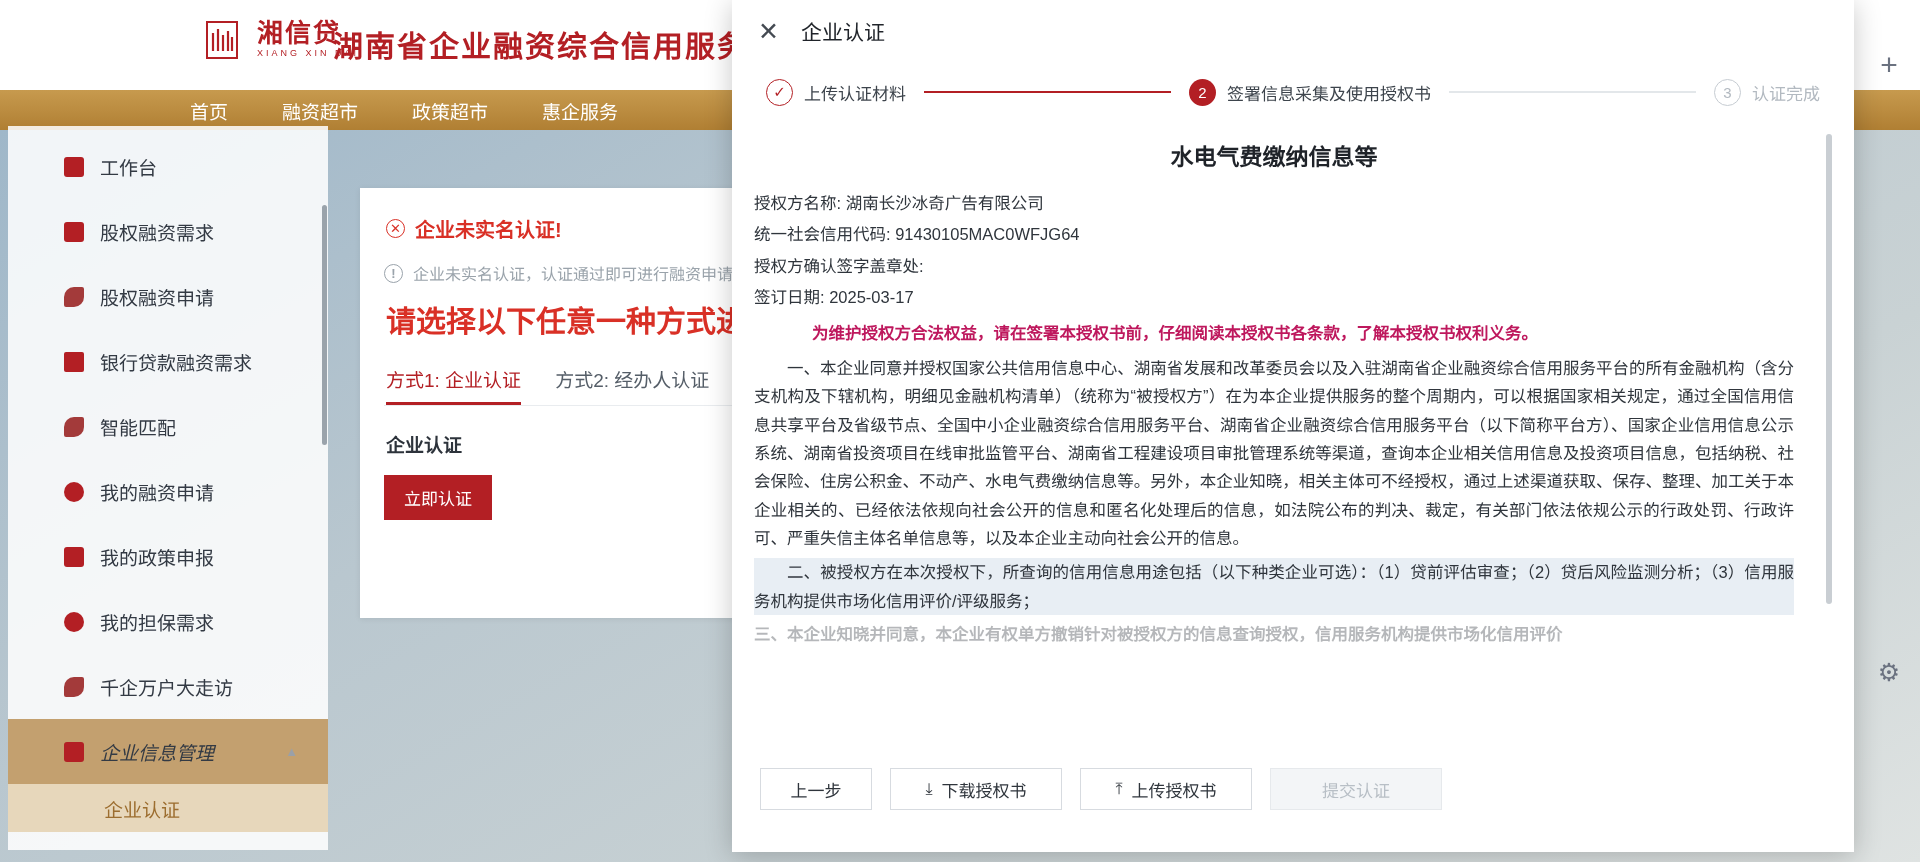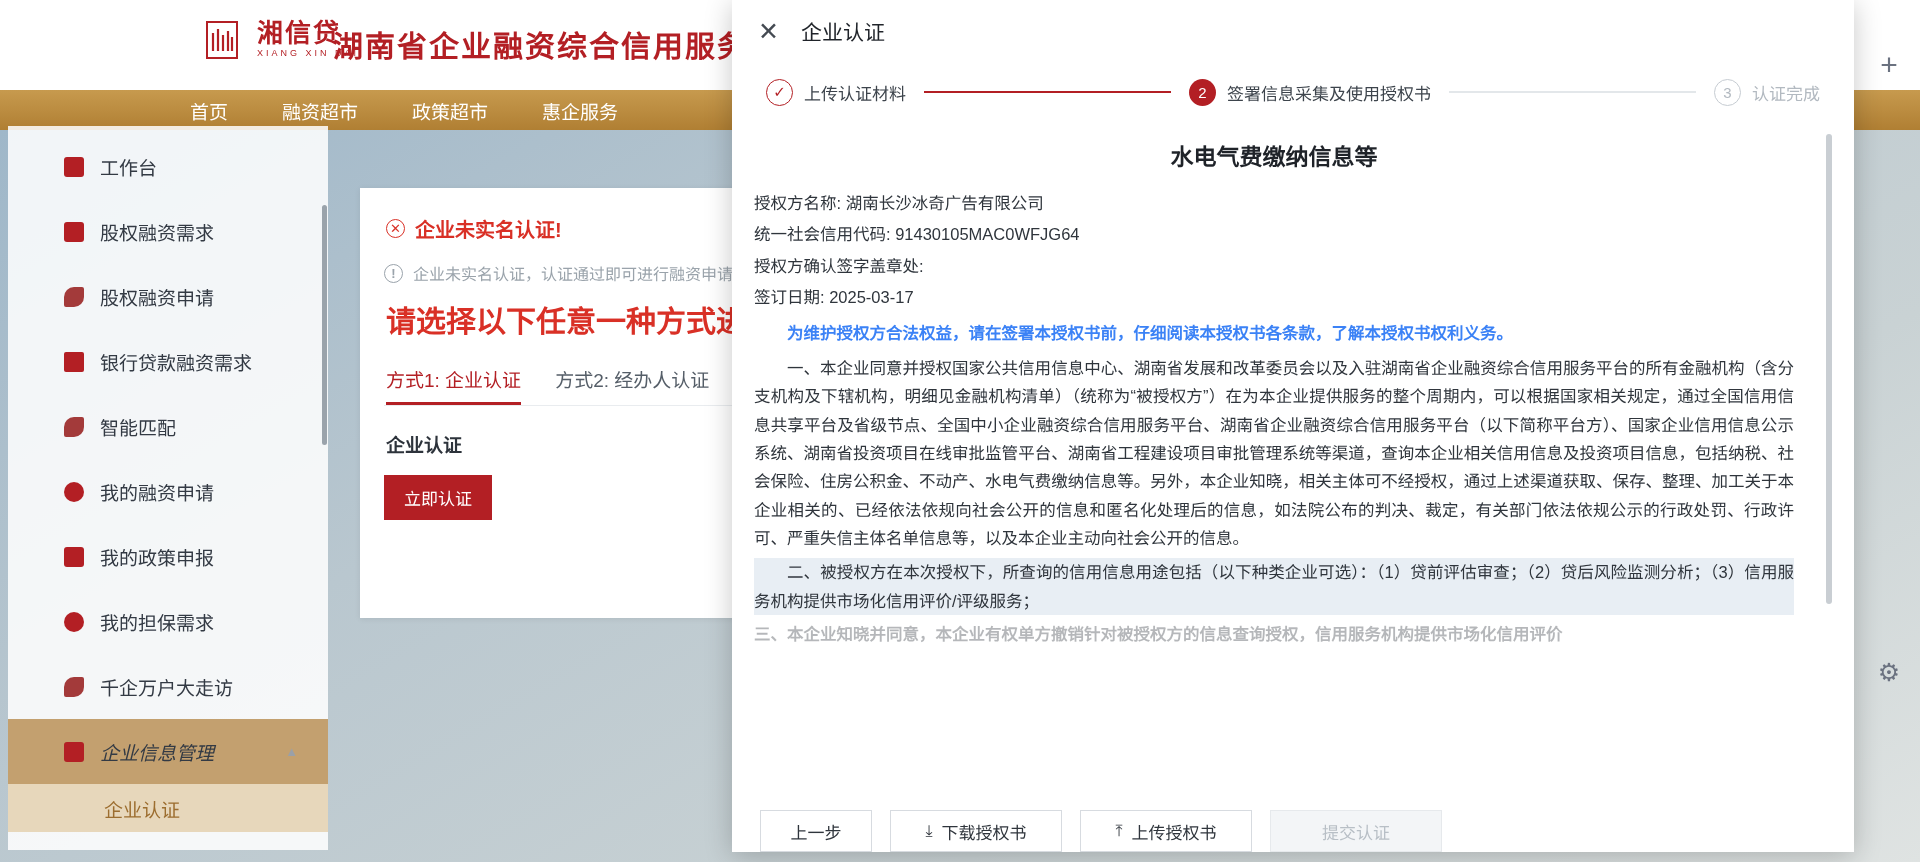--- a/index.html
+++ b/index.html
@@ -163,38 +163,38 @@
   #doc-title {
     text-align: center; font-size: 23px; font-weight: bold; color: #1f2329;
     margin: 6px 0 16px 0;
   }
   .meta-line { font-size: 16.5px; color: #2f353c; line-height: 1.9; }
   .doc-p {
     font-size: 16.5px; color: #2f353c; line-height: 1.72;
     margin: 6px 0 0 0; text-align: justify;
   }
   .doc-p.indent { text-indent: 2em; }
-  .doc-p b { font-weight: bold; color: #3b82f6; }
+  .doc-p b { font-weight: bold; color: #be185d; margin-left: 25px; }
   .hl { background: #e8eef4; }
   .fade-row {
     margin-top: 6px; font-size: 16.5px; font-weight: bold; color: #2f353c;
     opacity: .35; white-space: nowrap; overflow: hidden;
   }
   #doc-scrollbar {
     position: absolute; right: 6px; top: 12px; width: 6px; height: 470px;
     background: #c9ced3; border-radius: 4px;
   }
   #doc-bottom-fade {
     position: absolute; left: 0; right: 0; bottom: 0; height: 34px;
     background: linear-gradient(180deg, rgba(255,255,255,0) 0%, #fff 75%);
     pointer-events: none;
   }
 
   #modal-foot {
-    flex: none; height: 84px; display: flex; align-items: flex-end;
+    flex: none; height: 84px; display: flex; align-items: flex-start;
     gap: 18px; padding-left: 28px; background: #fff;
   }
   .fbtn {
     height: 42px; min-width: 112px; padding: 0 22px;
     border: 1px solid #d7dbe0; background: #fff; color: #2f353c;
     font-size: 17px; cursor: pointer; display: inline-flex;
     align-items: center; justify-content: center; gap: 9px;
     font-family: "Liberation Sans", sans-serif;
   }
   .fbtn.wide { min-width: 172px; }

